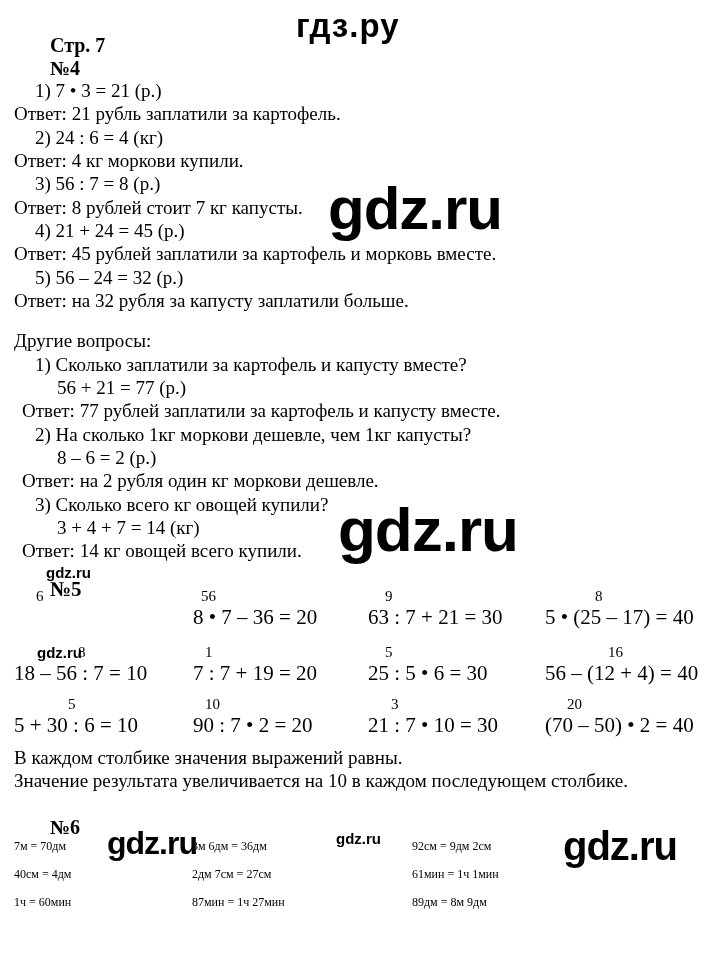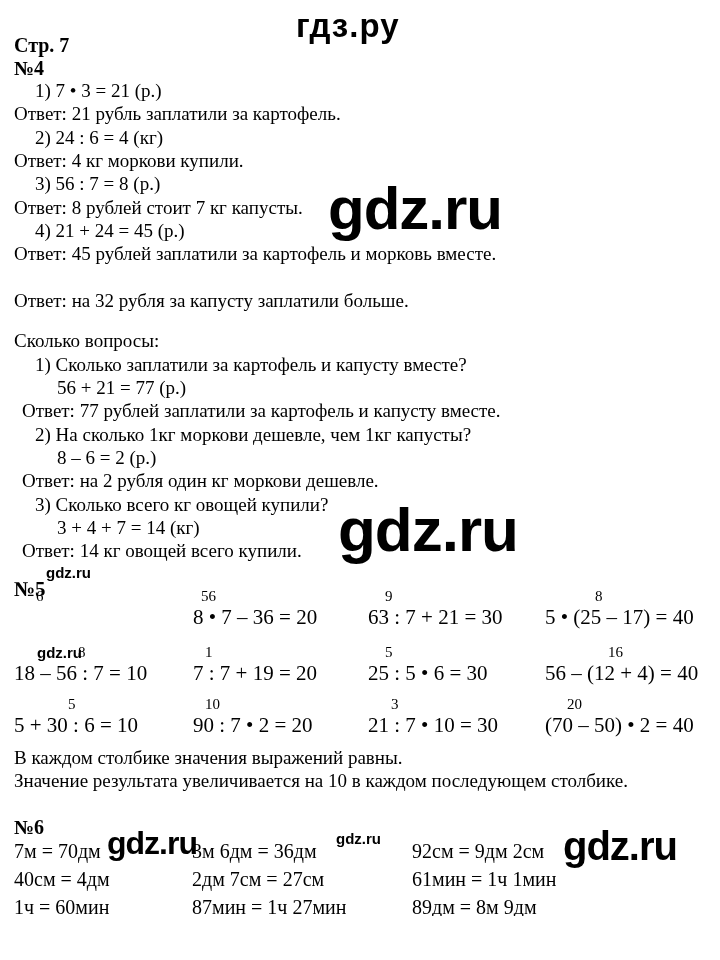--- a/index.html
+++ b/index.html
@@ -10,52 +10,53 @@
     font-family:"Liberation Serif", serif;
     overflow:hidden;
   }
   .t{position:absolute;white-space:nowrap;line-height:1.1;}
   .serif{font-family:"Liberation Serif", serif;}
   .sans{font-family:"Liberation Sans", sans-serif;}
   .b{font-weight:bold;}
   .body-line{font-size:19px;}
   .eq-line{font-size:21px;}
   .sup-num{font-size:15px;}
-  .n6-line{font-size:20px;}
+  .n6-line{font-size:12px;}
   .logo-top{font-size:33px;font-weight:bold;letter-spacing:1px;}
   .logo-bottom{font-size:30px;font-weight:bold;}
   .wm{font-weight:bold;letter-spacing:-1px;}
   .wm-big1{font-size:60px;}
   .wm-big2{font-size:62px;}
   .wm-sm{font-size:15px;letter-spacing:0;}
   .wm-n6-mid{font-size:32px;}
   .wm-n6-big{font-size:40px;}
-  .head{font-size:20px;font-weight:bold;}
+  .head{font-size:20px;font-weight:bold;margin-left:36px;}
 </style>
 </head>
 <body>
 
 <div class="page">
 
   <div class="t sans logo-top" style="left:296px;top:8px;">гдз.ру</div>
 
   <div class="t serif head" style="left:14px;top:34px;">Стр. 7</div>
   <div class="t serif head" style="left:14px;top:57px;">№4</div>
 
   <div class="t serif body-line" style="left:35px;top:81px;">1) 7 • 3 = 21 (р.)</div>
   <div class="t serif body-line" style="left:14px;top:104px;">Ответ: 21 рубль заплатили за картофель.</div>
   <div class="t serif body-line" style="left:35px;top:128px;">2) 24 : 6 = 4 (кг)</div>
   <div class="t serif body-line" style="left:14px;top:151px;">Ответ: 4 кг моркови купили.</div>
   <div class="t serif body-line" style="left:35px;top:174px;">3) 56 : 7 = 8 (р.)</div>
   <div class="t serif body-line" style="left:14px;top:198px;">Ответ: 8 рублей стоит 7 кг капусты.</div>
   <div class="t serif body-line" style="left:35px;top:221px;">4) 21 + 24 = 45 (р.)</div>
   <div class="t serif body-line" style="left:14px;top:244px;">Ответ: 45 рублей заплатили за картофель и морковь вместе.</div>
+  <div class="t serif body-line" style="left:35px;top:268px;">5) 56 – 24 = 32 (р.)</div>
   <div class="t serif body-line" style="left:14px;top:291px;">Ответ: на 32 рубля за капусту заплатили больше.</div>
 
-  <div class="t serif body-line" style="left:14px;top:331px;">Сколько вопросы:</div>
+  <div class="t serif body-line" style="left:14px;top:331px;">Другие вопросы:</div>
   <div class="t serif body-line" style="left:35px;top:355px;">1) Сколько заплатили за картофель и капусту вместе?</div>
   <div class="t serif body-line" style="left:57px;top:378px;">56 + 21 = 77 (р.)</div>
   <div class="t serif body-line" style="left:22px;top:401px;">Ответ: 77 рублей заплатили за картофель и капусту вместе.</div>
   <div class="t serif body-line" style="left:35px;top:425px;">2) На сколько 1кг моркови дешевле, чем 1кг капусты?</div>
   <div class="t serif body-line" style="left:57px;top:448px;">8 – 6 = 2 (р.)</div>
   <div class="t serif body-line" style="left:22px;top:471px;">Ответ: на 2 рубля один кг моркови дешевле.</div>
   <div class="t serif body-line" style="left:35px;top:495px;">3) Сколько всего кг овощей купили?</div>
   <div class="t serif body-line" style="left:57px;top:518px;">3 + 4 + 7 = 14 (кг)</div>
   <div class="t serif body-line" style="left:22px;top:541px;">Ответ: 14 кг овощей всего купили.</div>
 

